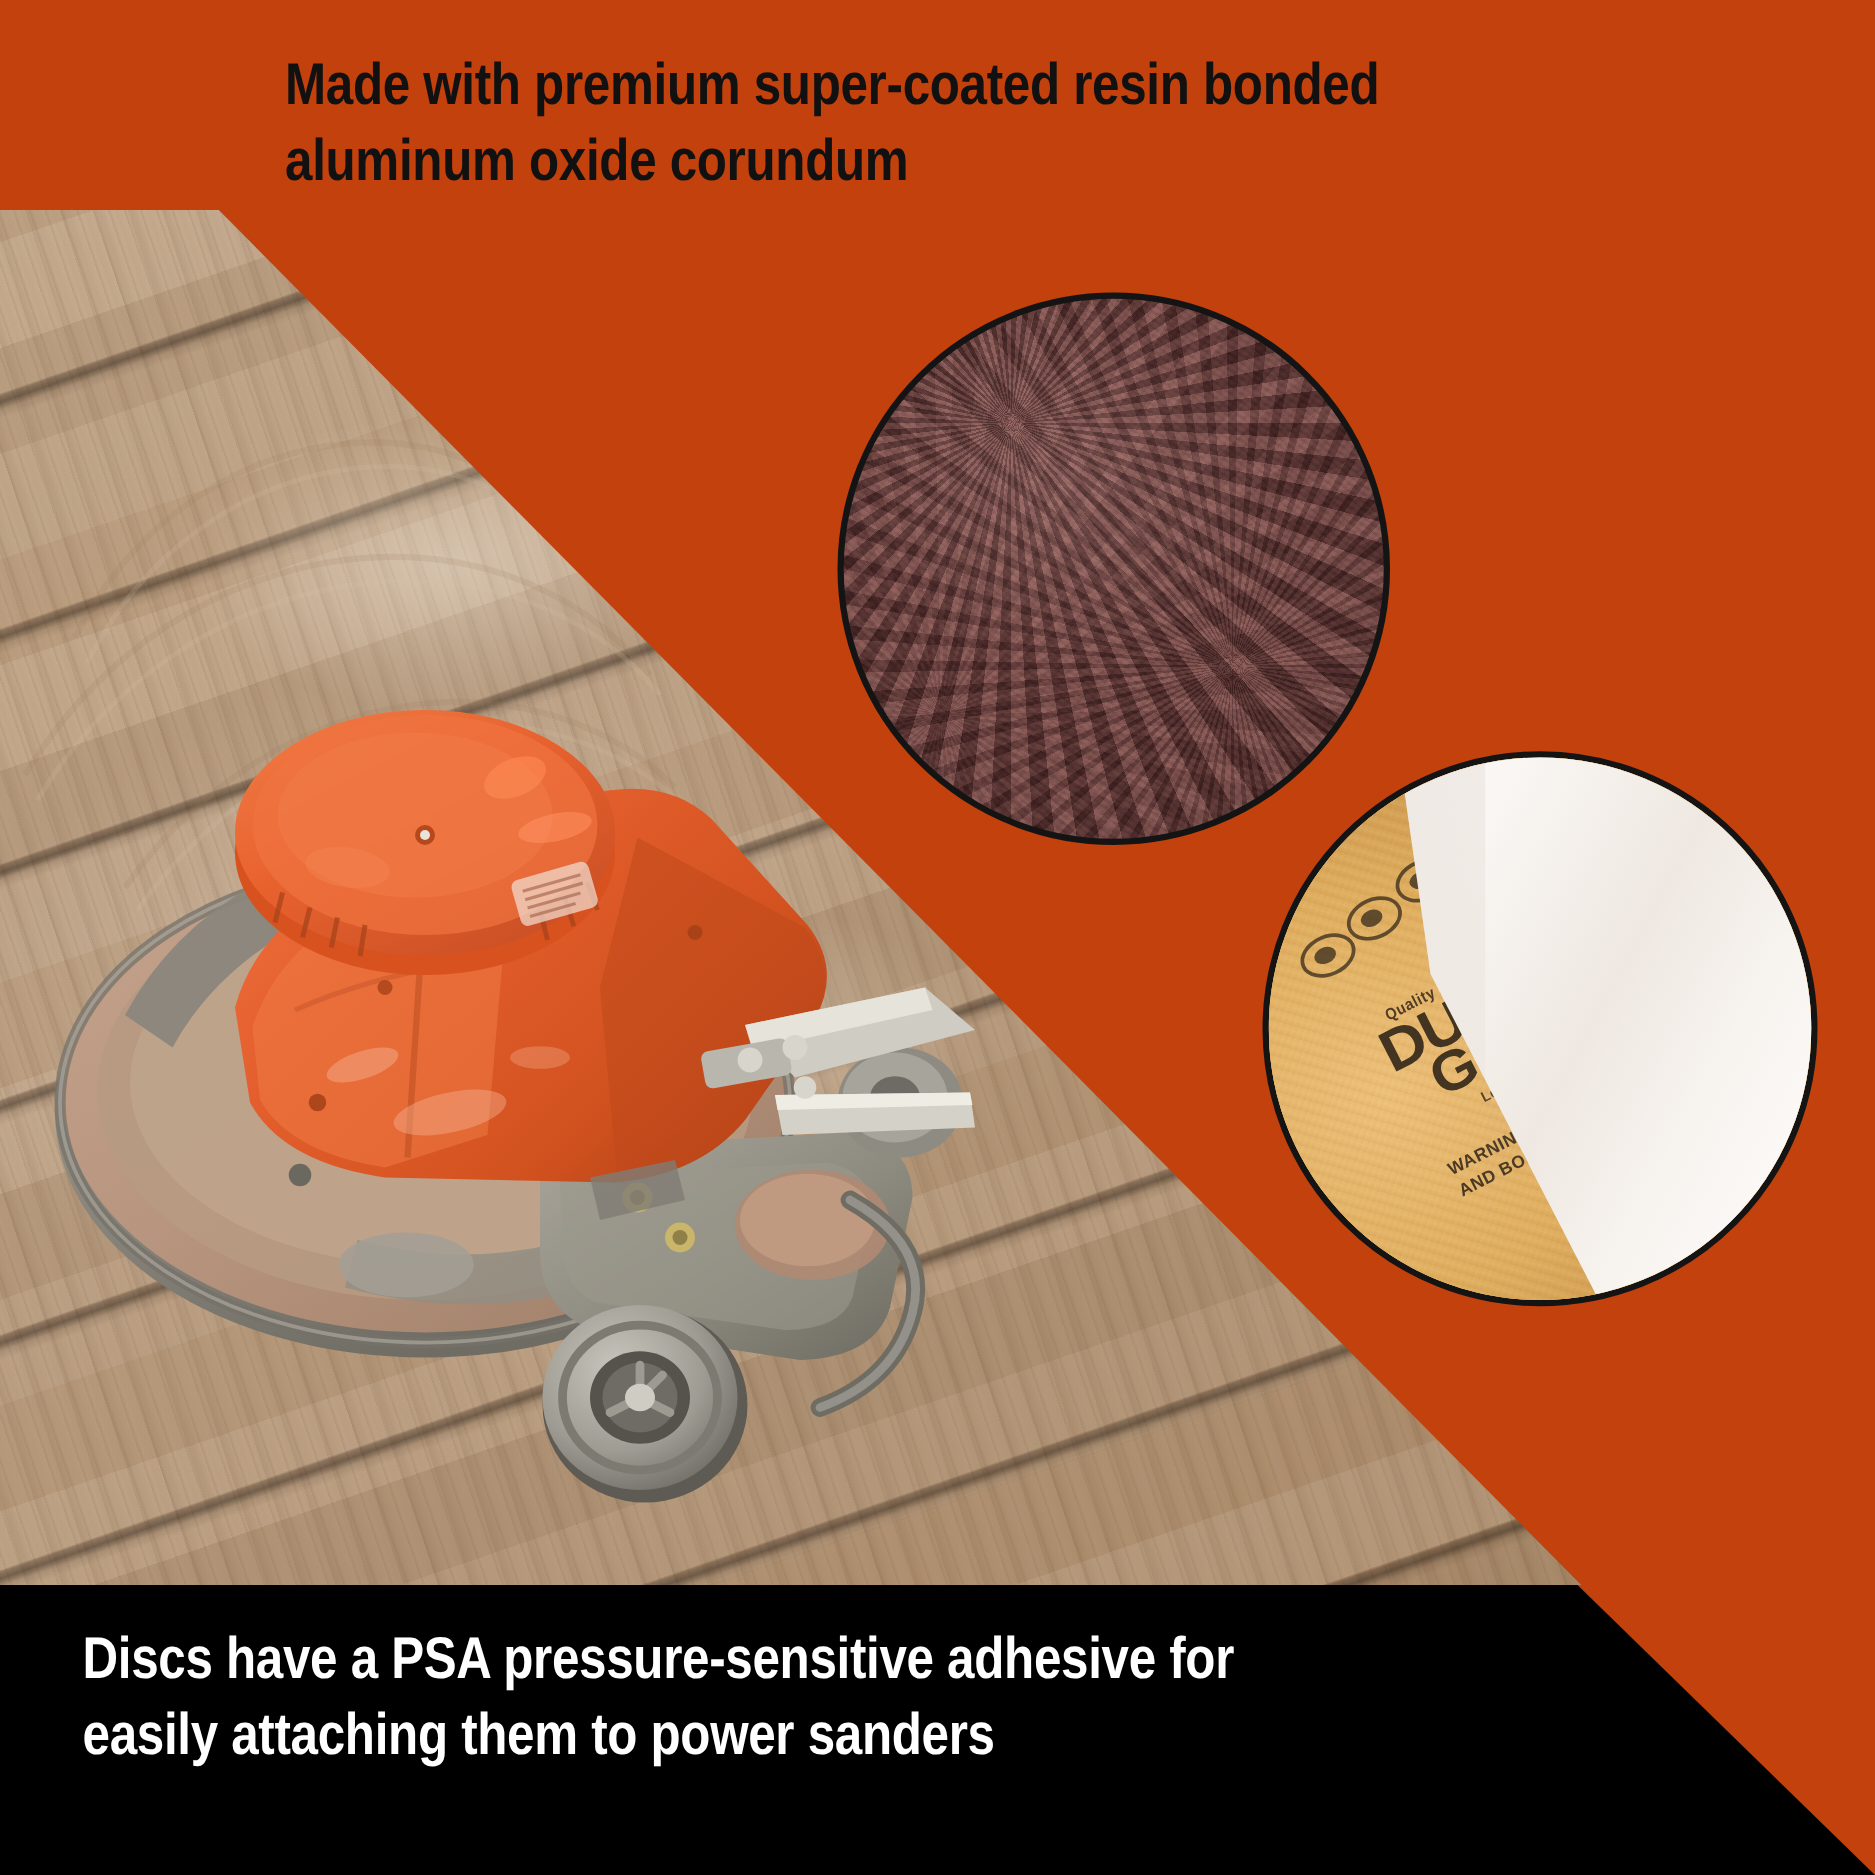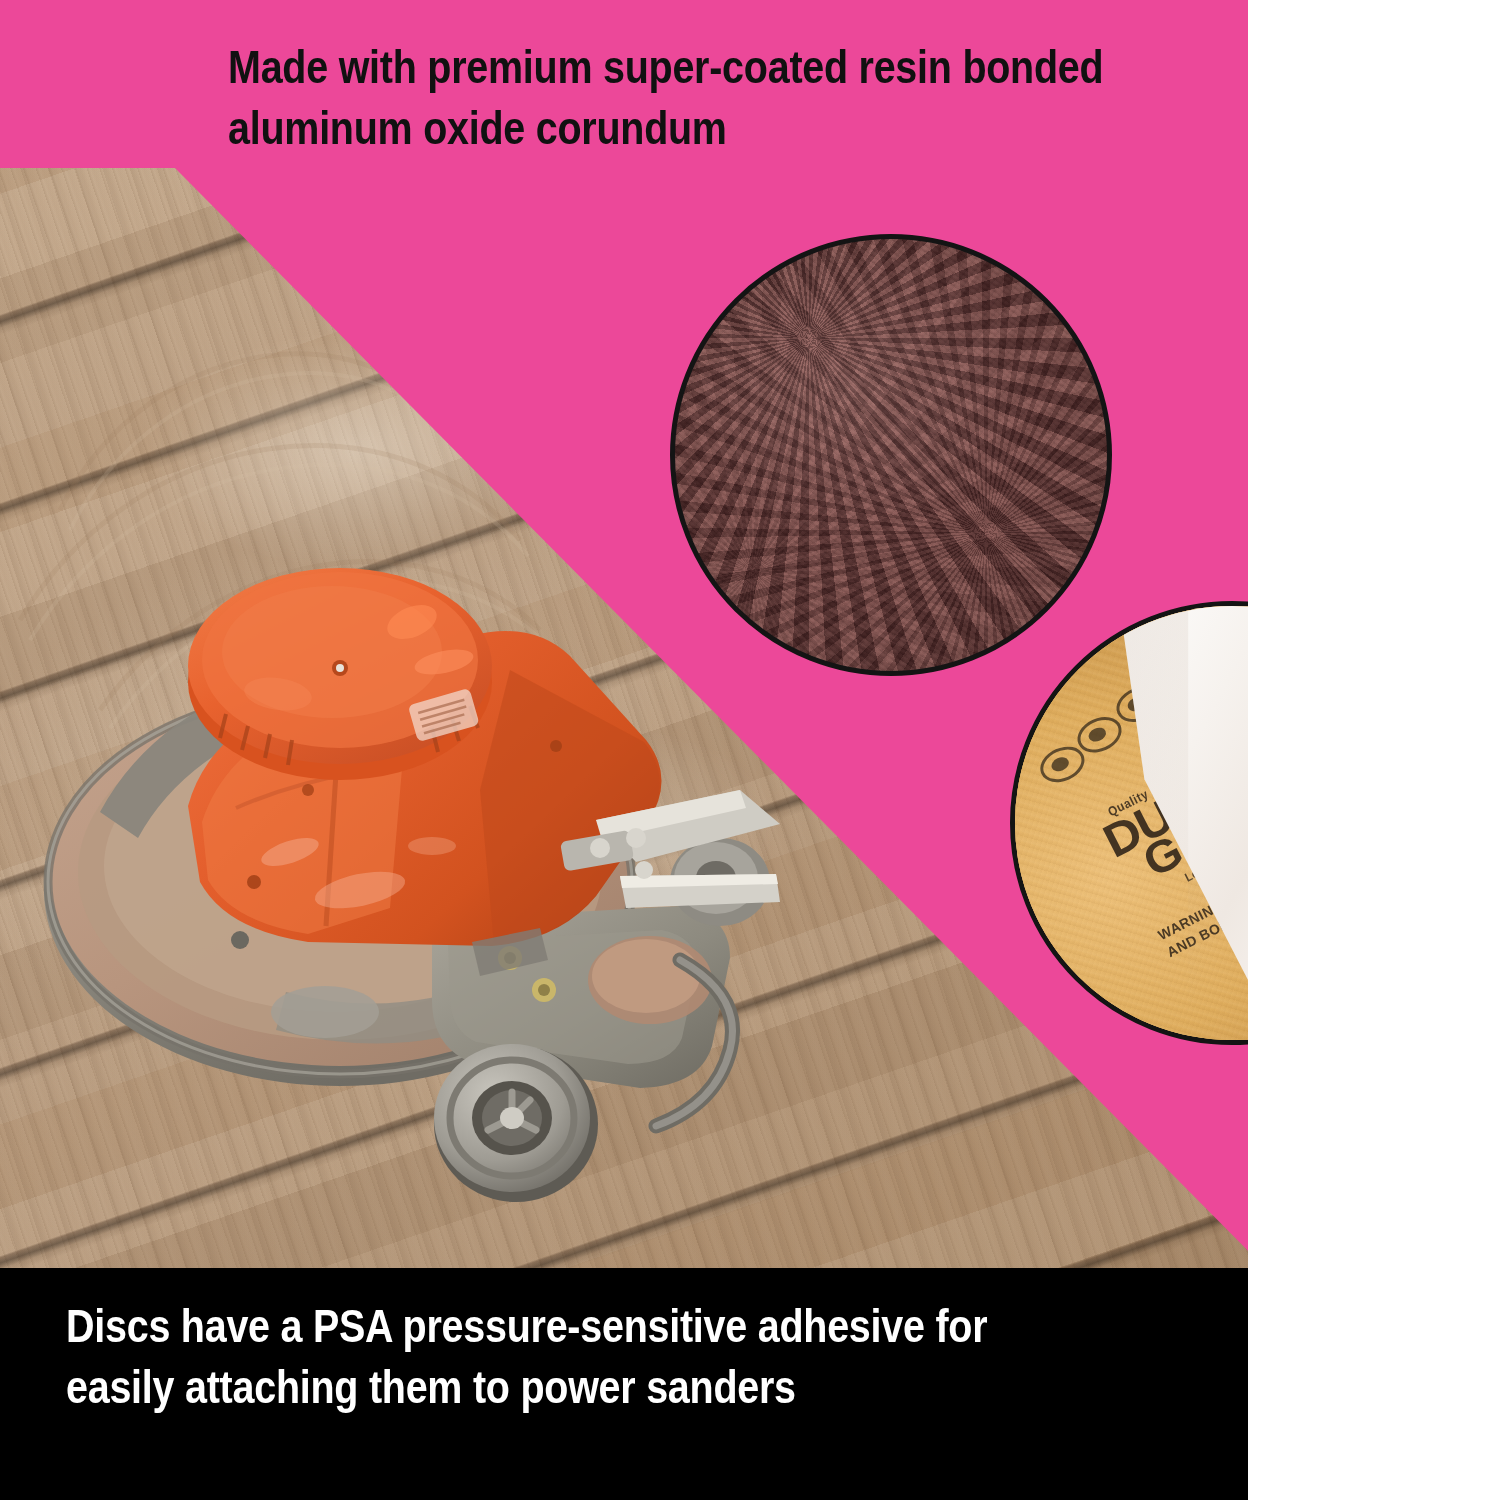--- a/index.html
+++ b/index.html
@@ -1,20 +1,20 @@
 <!DOCTYPE html>
 <html><head>
 <meta charset="utf-8">
 <title>Dura-Gold Sanding Disc Feature Panel</title>
 <style>
   html,body{margin:0;padding:0;background:#fff;}
   body{width:1500px;height:1500px;overflow:hidden;
        font-family:"Liberation Sans","DejaVu Sans",sans-serif;}
 
-  #canvas{position:relative;width:1248px;height:1500px;background:#ec4899;overflow:hidden;}
+  #canvas{position:relative;width:1500px;height:1500px;background:#c2410c;overflow:hidden;}
 
   
   #top-caption{
     position:absolute; left:228px; top:36px; width:1180px;
     font-size:47px; line-height:1.30; font-weight:700;
     letter-spacing:-0.3px; color:#111111;
     transform:scaleX(0.84); transform-origin:left top;
     white-space:pre-line;
   }
 

